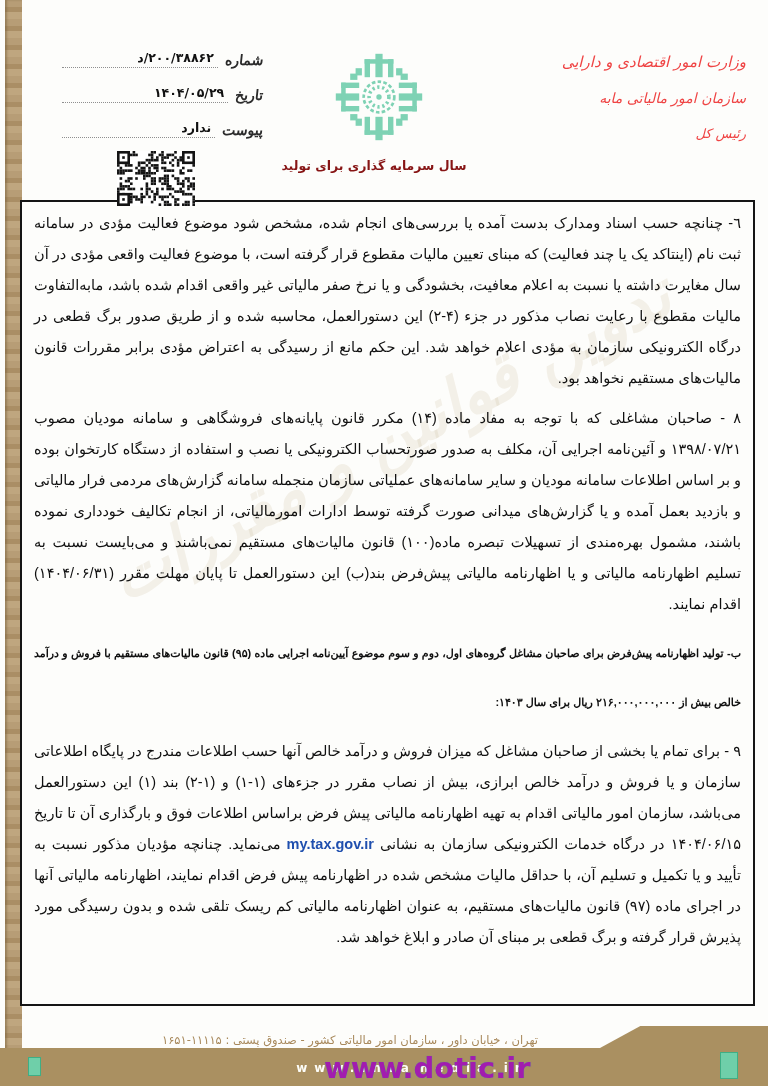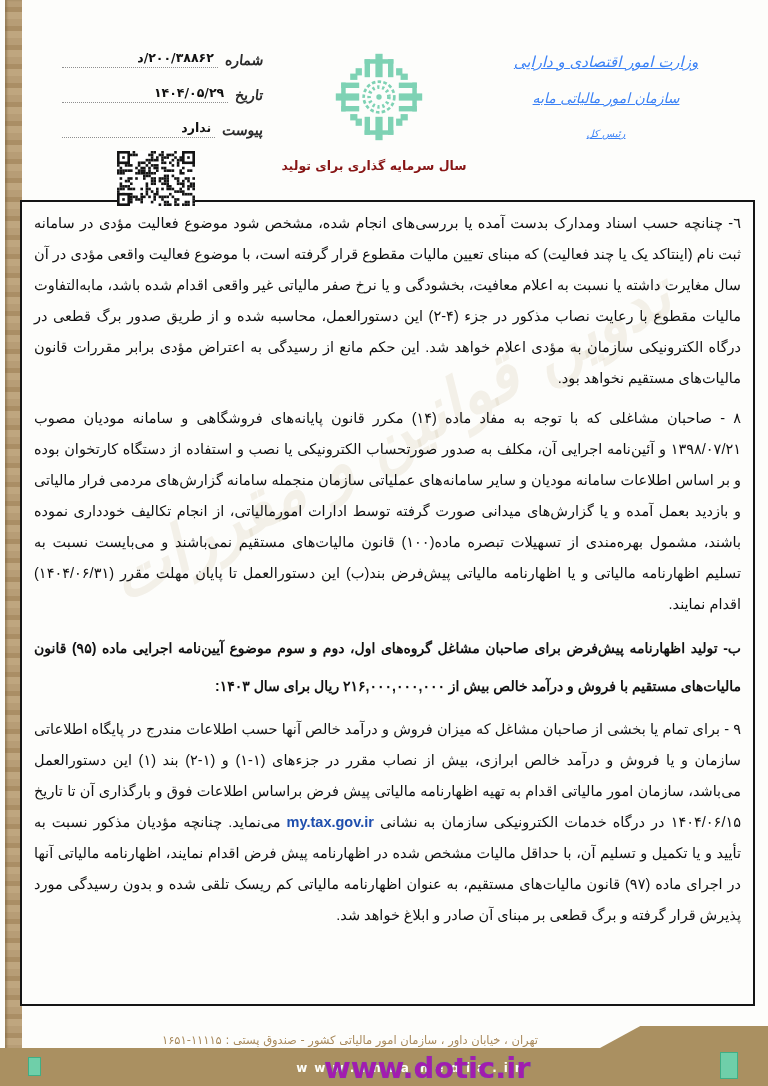--- a/index.html
+++ b/index.html
@@ -25,46 +25,46 @@
   }
   .meta-cell {
     flex:1; border-bottom:1px dotted #8f8f8f; 
     font-weight:bold; font-size:12.5px; color:#111; padding:0 4px 1px 0;
     min-height:18px; white-space:nowrap;
   }
   
   .logo-wrap { position:absolute; left:334px; top:46px; width:90px; height:102px; }
   
   .letterhead-right {
-    position:absolute; right:22px; top:44px; width:280px; text-align:center;
-    color:#3b82f6; font-style:italic; line-height:36px;text-decoration:underline;
+    position:absolute; right:22px; top:44px; width:280px; text-align:right;
+    color:#ef4444; font-style:italic; line-height:36px;
   }
   .lh-ministry { font-size:15px; }
   .lh-org { font-size:14px; }
-  .lh-chief { font-size:10px; }
+  .lh-chief { font-size:13px; }
   
   .slogan {
     position:absolute; top:158px; left:0; width:748px; text-align:center;
     color:#871515; font-weight:bold; font-size:12.5px;
   }
   
   .qr { position:absolute; left:117px; top:151px; width:78px; height:55px; z-index:5; background:#fff; }
   .qr svg { width:100%; height:100%; display:block; }
   
   .doc-frame {
     position:absolute; left:20px; top:200px; width:735px; height:806px;
     border:2px solid #151515; background:transparent; z-index:2;
     padding:6px 12px 0 12px; overflow:hidden;
   }
   .para {
     direction:rtl; text-align:justify; color:#101010;
     font-size:14.5px; line-height:31px; margin-bottom:9px;
     font-family:Liberation Sans, sans-serif;
   }
-  .para.bold-head { font-weight:bold; font-size:14px; line-height:38px; }
+  .para.bold-head { font-weight:bold; font-size:11px; line-height:49px; }
   .portal-link { color:#1f4fae; font-weight:bold; direction:ltr; unicode-bidi:embed; }
   
   .watermark {
     position:absolute; left:40px; top:400px; width:700px; z-index:1;
     transform:rotate(-28deg); transform-origin:center;
     font-size:64px; font-weight:bold; color:rgba(186,166,126,.15);
     text-align:center; pointer-events:none; font-style:italic;
   }
   
   .footer-address {

